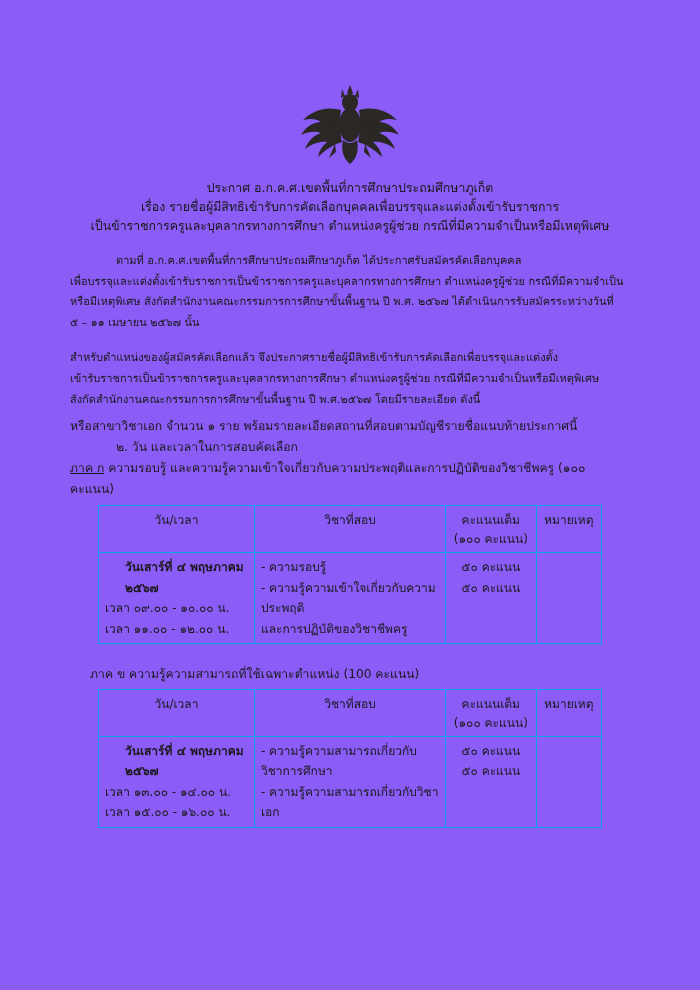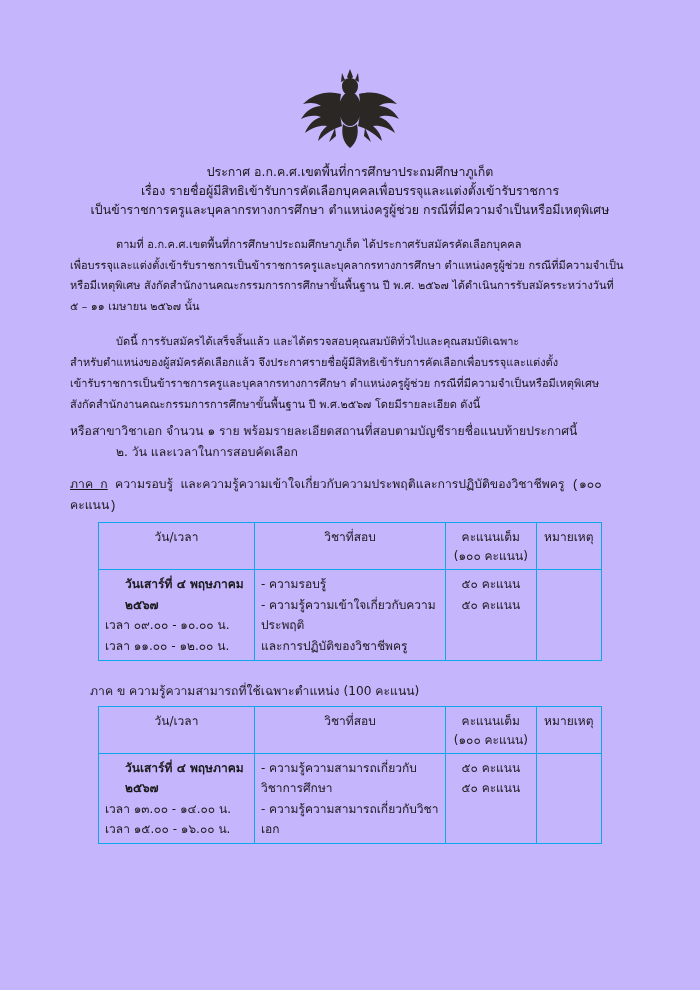--- a/index.html
+++ b/index.html
@@ -11,23 +11,23 @@
     width: 700px;
     height: 990px;
     overflow: hidden;
     font-family: "DejaVu Sans", "Liberation Sans", sans-serif;
     color: #1a1a1a;
   }
   .page {
     position: relative;
     width: 700px;
     height: 990px;
-    background: #c4b5fd;
+    background: #8b5cf6;
     box-sizing: border-box;
-    padding: 0 70px;
+    padding: 16px 70px;
   }
   
   .emblem {
     margin: 0 auto;
     padding-top: 62px;
     width: 110px;
     height: 90px;
     display: block;
   }
   .emblem svg { display: block; margin: 0 auto; }
@@ -47,23 +47,21 @@
     text-align: justify;
   }
   .indent { text-indent: 46px; }
   .para { margin-bottom: 2px; }
 
   .list-line { font-size: 12.2px; line-height: 1.72; }
   .list-line.ind { text-indent: 46px; }
 
   .section-label {
     font-size: 12.2px;
-    margin-top: 12px;
     line-height: 1.7;
-    font-family: Liberation Mono, monospace;
   }
   .underline { text-decoration: underline; }
 
   table.exam {
     border-collapse: collapse;
     width: 100%;
     margin-top: 6px;
     font-size: 12px;
   }
   table.exam td, table.exam th {
@@ -135,21 +133,20 @@
   </div>
 
   <div class="body-text">
     <div class="para indent">ตามที่ อ.ก.ค.ศ.เขตพื้นที่การศึกษาประถมศึกษาภูเก็ต ได้ประกาศรับสมัครคัดเลือกบุคคล</div>
     <div class="para">เพื่อบรรจุและแต่งตั้งเข้ารับราชการเป็นข้าราชการครูและบุคลากรทางการศึกษา ตำแหน่งครูผู้ช่วย กรณีที่มีความจำเป็น</div>
     <div class="para">หรือมีเหตุพิเศษ สังกัดสำนักงานคณะกรรมการการศึกษาขั้นพื้นฐาน ปี พ.ศ. ๒๕๖๗ ได้ดำเนินการรับสมัครระหว่างวันที่</div>
     <div class="para">๕ – ๑๑ เมษายน ๒๕๖๗ นั้น</div>
   </div>
 
   <div class="body-text">
-    <div class="para indent">บัดนี้ การรับสมัครได้เสร็จสิ้นแล้ว และได้ตรวจสอบคุณสมบัติทั่วไปและคุณสมบัติเฉพาะ</div>
     <div class="para">สำหรับตำแหน่งของผู้สมัครคัดเลือกแล้ว จึงประกาศรายชื่อผู้มีสิทธิเข้ารับการคัดเลือกเพื่อบรรจุและแต่งตั้ง</div>
     <div class="para">เข้ารับราชการเป็นข้าราชการครูและบุคลากรทางการศึกษา ตำแหน่งครูผู้ช่วย กรณีที่มีความจำเป็นหรือมีเหตุพิเศษ</div>
     <div class="para">สังกัดสำนักงานคณะกรรมการการศึกษาขั้นพื้นฐาน ปี พ.ศ.๒๕๖๗ โดยมีรายละเอียด ดังนี้</div>
   </div>
 
   <div style="margin-top:6px;">
     <div class="list-line">หรือสาขาวิชาเอก จำนวน ๑ ราย พร้อมรายละเอียดสถานที่สอบตามบัญชีรายชื่อแนบท้ายประกาศนี้</div>
     <div class="list-line ind">๒. วัน และเวลาในการสอบคัดเลือก</div>
   </div>
 

